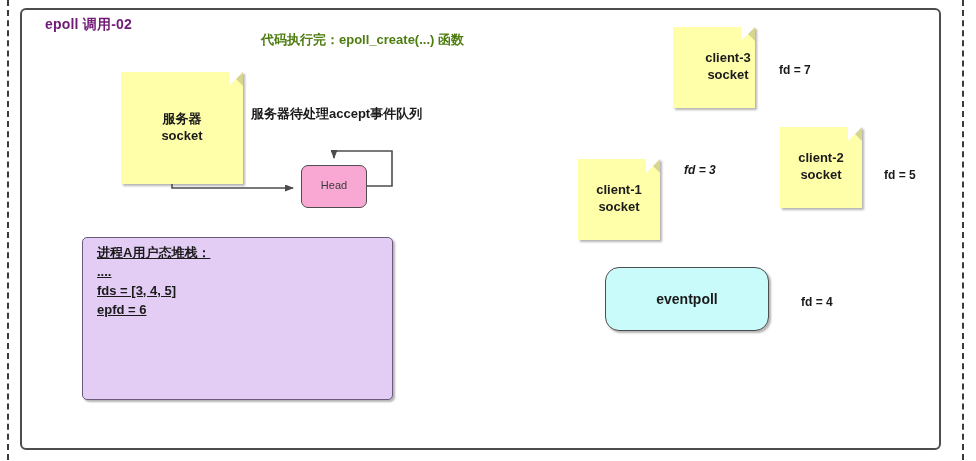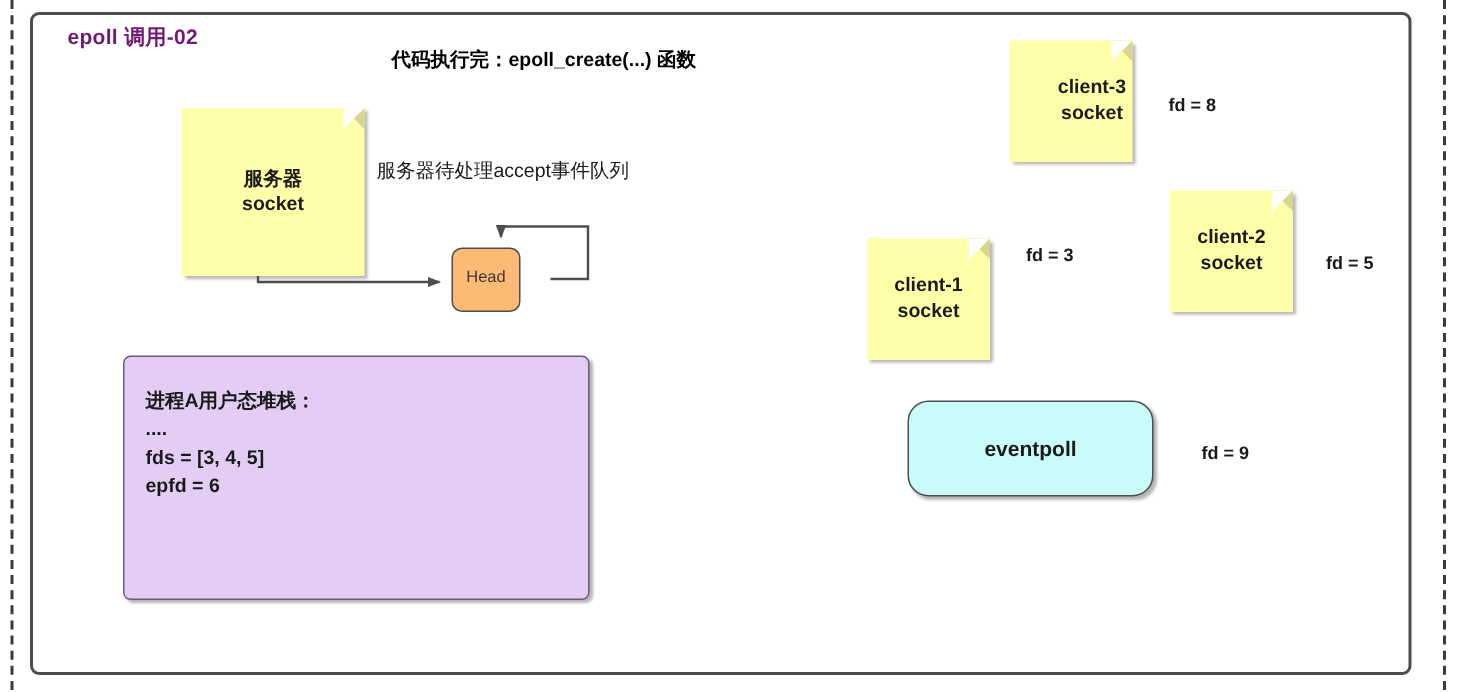--- a/index.html
+++ b/index.html
@@ -52,31 +52,31 @@
     white-space: nowrap;
   }
 
   
   #code-note {
     position: absolute;
     left: 261px;
     top: 31px;
     font-size: 13px;
     font-weight: bold;
-    color: #000000;
+    color: #4d7c0f;
     white-space: nowrap;
   }
 
   
   #queue-caption {
     position: absolute;
     left: 251px;
     top: 105px;
     font-size: 13px;
-    font-weight: normal;
+    font-weight: bold;
     color: #1a1a1a;
     white-space: nowrap;
   }
 
   
   .note {
     position: absolute;
     background: #ffffaa;
     box-sizing: border-box;
     box-shadow: 2px 2px 2px rgba(90,90,90,0.45);
@@ -121,35 +121,35 @@
   #note-client2 .note-label { top: 22px; }
 
   
   .fd-label {
     position: absolute;
     font-size: 12px;
     font-weight: bold;
     color: #1a1a1a;
     white-space: nowrap;
   }
-  #fd-client1 { left: 684px; top: 163px; }
+  #fd-client1 { left: 684px; top: 163px; font-style: italic; }
   #fd-client3 { left: 779px; top: 63px;  }
   #fd-client2 { left: 884px; top: 168px; }
   #fd-eventpoll { left: 801px; top: 295px; }
 
   
   #head-box {
     position: absolute;
     left: 301px;
     top: 165px;
-    width: 46px;
+    width: 66px;
     height: 43px;
     border: 1.5px solid #4d4d4d;
     border-radius: 7px;
-    background: #fdba74;
+    background: #f9a8d4;
     box-sizing: border-box;
   }
   #head-label {
     position: absolute;
     left: 0; right: 0;
     top: 13px;
     text-align: center;
     font-size: 11px;
     color: #3a3a3a;
   }
@@ -163,26 +163,27 @@
     height: 163px;
     background: #e3cdf5;
     border: 1.5px solid #6b5a7a;
     border-radius: 5px;
     box-sizing: border-box;
     box-shadow: 2px 2px 2px rgba(90,90,90,0.45);
   }
   #stack-text {
     position: absolute;
     left: 14px;
-    top: 19px;
+    top: 5px;
     font-size: 13px;
     font-weight: bold;
     color: #1a1a1a;
     line-height: 19px;
     white-space: pre-line;
+    text-decoration: underline;
   }
 
   
   #eventpoll-box {
     position: absolute;
     left: 605px;
     top: 267px;
     width: 164px;
     height: 64px;
     background: #c9fbfb;
@@ -253,34 +254,34 @@
 fds = [3, 4, 5]
 epfd = 6</div>
 </div>
 
 <div class="note" id="note-client3">
   <div class="fold"></div>
   <div class="fold-cut"></div>
   <div class="note-label">client-3
 socket</div>
 </div>
-<div class="fd-label" id="fd-client3">fd = 8</div>
+<div class="fd-label" id="fd-client3">fd = 7</div>
 
 <div class="note" id="note-client1">
   <div class="fold"></div>
   <div class="fold-cut"></div>
   <div class="note-label">client-1
 socket</div>
 </div>
 <div class="fd-label" id="fd-client1">fd = 3</div>
 
 <div class="note" id="note-client2">
   <div class="fold"></div>
   <div class="fold-cut"></div>
   <div class="note-label">client-2
 socket</div>
 </div>
 <div class="fd-label" id="fd-client2">fd = 5</div>
 
 <div id="eventpoll-box">
   <div id="eventpoll-label">eventpoll</div>
 </div>
-<div class="fd-label" id="fd-eventpoll">fd = 9</div>
+<div class="fd-label" id="fd-eventpoll">fd = 4</div>
 
 </body></html>

